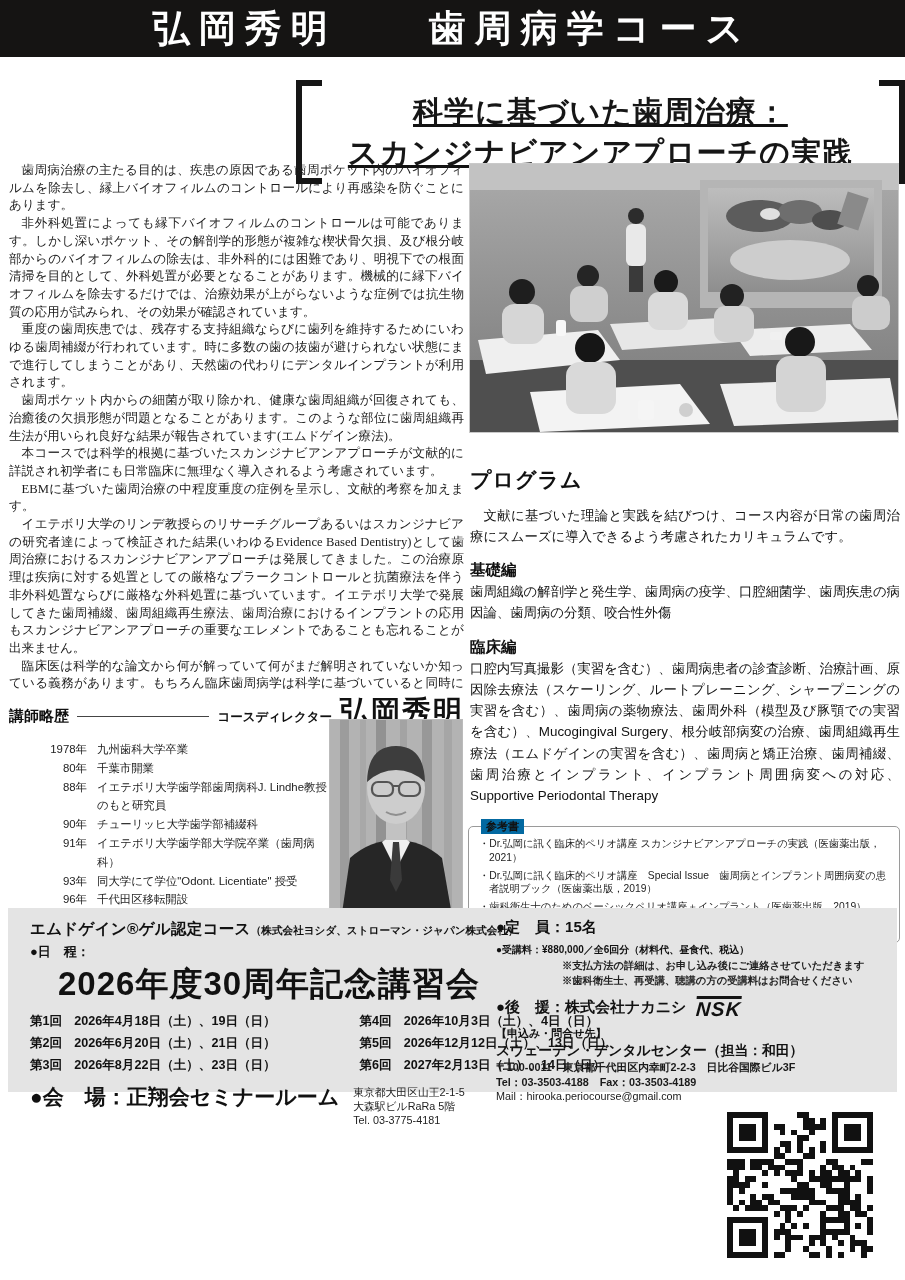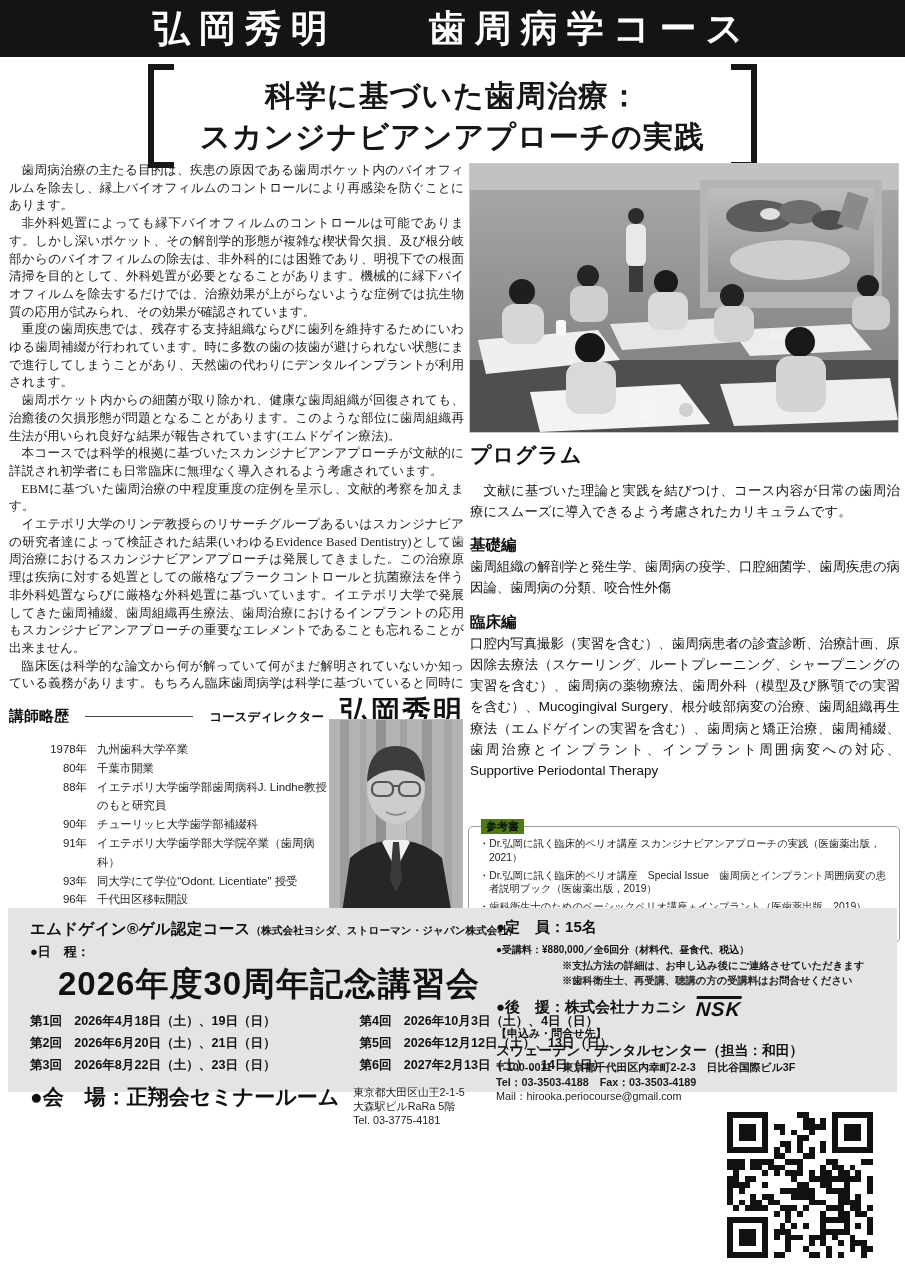--- a/index.html
+++ b/index.html
@@ -6,60 +6,60 @@
   .page{position:relative;width:905px;height:1280px;background:#fff;overflow:hidden;
         font-family:"Liberation Sans",sans-serif;color:#111;}
 
   
   .header-bar{position:absolute;left:0;top:0;width:905px;height:57px;background:#151413;
               display:flex;align-items:center;justify-content:center;}
   .header-bar .t{color:#fff;font-size:37px;font-weight:900;letter-spacing:9px;
                  font-family:"Liberation Sans",sans-serif;white-space:nowrap;}
 
   
-  .subtitle-wrap{position:absolute;left:0;top:64px;width:905px;display:flex;justify-content:center;}
+  .subtitle-wrap{position:absolute;left:0;top:80px;width:905px;display:flex;justify-content:flex-end;text-decoration:underline;}
   .subtitle-inner{display:flex;align-items:center;gap:26px;}
   .bracket{width:20px;height:92px;}
   .bracket.l{border-left:6px solid #161616;border-top:6px solid #161616;border-bottom:6px solid #161616;}
   .bracket.r{border-right:6px solid #161616;border-top:6px solid #161616;border-bottom:6px solid #161616;}
   .subtitle-text{text-align:center;font-weight:900;font-size:30px;line-height:41px;color:#161616;letter-spacing:1px;}
 
   
   .essay{position:absolute;left:9px;top:162px;width:455px;height:530px;overflow:hidden;
          font-family:"Liberation Serif",serif;font-size:12.6px;line-height:17.7px;color:#1c1c1c;
          text-align:justify;font-weight:500;}
   .essay p{margin:0;text-indent:1em;}
 
   
   .instructor{position:absolute;left:9px;top:692px;width:455px;height:240px;}
-  .inst-head{display:flex;align-items:baseline;gap:16px;}
+  .inst-head{display:flex;align-items:baseline;gap:8px;}
   .inst-label{font-family:"Liberation Serif",serif;font-weight:700;font-size:15px;white-space:nowrap;}
   .inst-rule{flex:1;border-top:1.5px solid #444;transform:translateY(-4px);}
   .inst-role{font-size:12.5px;font-weight:700;white-space:nowrap;}
   .inst-name{font-family:"Liberation Serif",serif;font-size:29px;font-weight:700;white-space:nowrap;letter-spacing:2px;}
   .timeline{margin-top:8px;width:318px;}
   .tl-row{display:flex;font-size:11.4px;line-height:18.8px;color:#222;}
   .tl-year{width:78px;text-align:right;flex:none;}
   .tl-desc{padding-left:10px;}
   .creds{margin-top:9px;width:330px;font-size:10.6px;line-height:14.5px;color:#222;}
   .portrait{position:absolute;right:2px;top:28px;width:132px;height:207px;outline:1px solid #bbb;}
 
   
   .seminar-photo{position:absolute;left:470px;top:164px;width:428px;height:268px;outline:1px solid #c9c9c9;}
-  .program{position:absolute;left:470px;top:441px;width:430px;}
+  .program{position:absolute;left:470px;top:466px;width:430px;}
   .prog-title{font-size:21px;font-weight:900;letter-spacing:1px;}
   .prog-intro{margin-top:11px;font-size:13.4px;line-height:21px;text-align:justify;font-weight:500;}
   .prog-intro .ind{text-indent:1em;display:block;}
   .sec-title{margin-top:13px;font-size:15.5px;font-weight:900;}
   .sec-text{margin-top:0;font-size:13.4px;line-height:21.3px;text-align:justify;font-weight:500;}
   .prog-note{margin-top:3px;font-family:"Liberation Serif",serif;font-weight:700;font-size:14.6px;letter-spacing:0.5px;}
 
   .refs{position:absolute;left:468px;top:826px;width:432px;border:1.5px solid #9a9a9a;border-radius:5px;
         padding:10px 10px 6px 10px;box-sizing:border-box;background:#fff;}
-  .refs-label{position:absolute;top:-8px;left:12px;background:#4d7c0f;padding:0 5px;font-size:11px;font-weight:700;}
+  .refs-label{position:absolute;top:-8px;left:12px;background:#0369a1;padding:0 5px;font-size:11px;font-weight:700;}
   .refs ul{margin:0;padding:0;list-style:none;}
   .refs li{font-size:10.3px;line-height:13.8px;margin-bottom:4px;padding-left:10px;text-indent:-10px;color:#222;font-weight:500;}
 
   
   .info-box{position:absolute;left:8px;top:908px;width:889px;height:184px;background:#e4e4e4;box-sizing:border-box;
             padding:11px 14px 8px 22px;}
   .info-left{position:absolute;left:22px;top:11px;width:448px;}
   .cert-line{white-space:nowrap;}
   .cert-title{font-size:15.5px;font-weight:900;letter-spacing:0.3px;}
   .cert-sub{font-size:10.6px;font-weight:700;}

